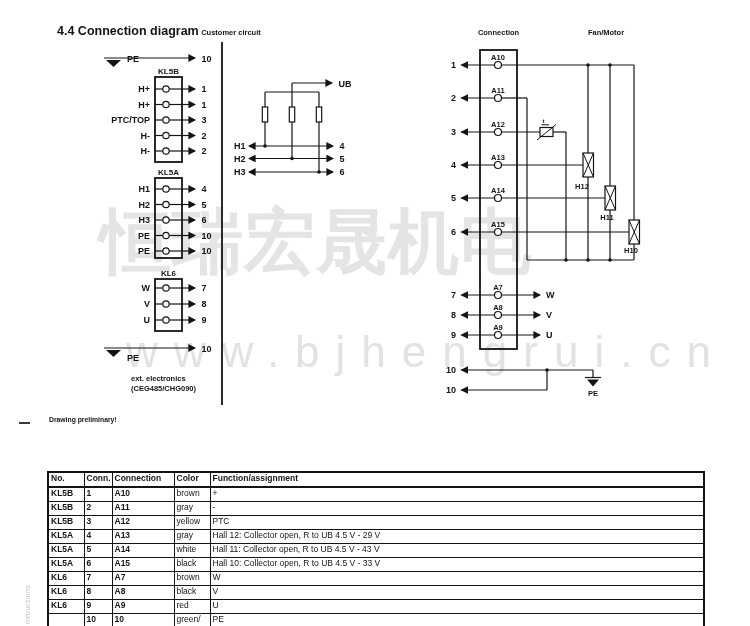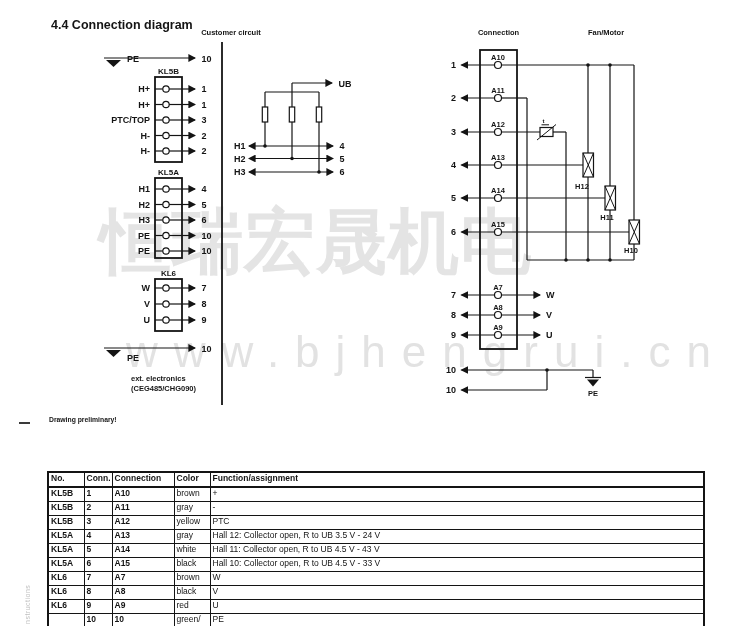--- a/index.html
+++ b/index.html
@@ -15,21 +15,21 @@
     position:absolute;left:126px;top:330px;z-index:0;
     font-size:44px;color:#e2e2e2;letter-spacing:16px;line-height:1;white-space:nowrap;
   }
   .side-text{
     position:absolute;left:24px;top:624px;z-index:1;
     transform:rotate(-90deg);transform-origin:0 0;
     font-size:7px;color:#c0c0c0;letter-spacing:.5px;white-space:nowrap;
   }
   .margin-dash{position:absolute;left:19px;top:422px;width:11px;height:2px;background:#3a3a3a;z-index:1;}
   .title{
-    position:absolute;left:45px;top:12px;z-index:2;margin:6px;
+    position:absolute;left:45px;top:12px;z-index:2;margin:12px;
     font-size:12.5px;font-weight:bold;
   }
   .note{
     position:absolute;left:49px;top:416px;z-index:2;
     font-size:6.8px;font-weight:600;
   }
   svg.diagram{position:absolute;left:0;top:0;z-index:1;}
   svg.diagram text{font-family:"Liberation Sans","DejaVu Sans",sans-serif;fill:#141414;font-weight:bold;}
   .t9{font-size:9px}.t8{font-size:8px}.t7{font-size:7.5px}.t6{font-size:6px}
   .w{stroke:#141414;stroke-width:1.2;fill:none}
@@ -376,21 +376,21 @@
         <td class="c1">3</td>
         <td class="c2">A12</td>
         <td>yellow</td>
         <td>PTC</td>
       </tr>
       <tr>
         <td class="c0">KL5A</td>
         <td class="c1">4</td>
         <td class="c2">A13</td>
         <td>gray</td>
-        <td>Hall 12: Collector open, R to UB 3.5 V - 24 V</td>
+        <td>Hall 12: Collector open, R to UB 4.5 V - 29 V</td>
       </tr>
       <tr>
         <td class="c0">KL5A</td>
         <td class="c1">5</td>
         <td class="c2">A14</td>
         <td>white</td>
         <td>Hall 11: Collector open, R to UB 4.5 V - 43 V</td>
       </tr>
       <tr>
         <td class="c0">KL5A</td>

